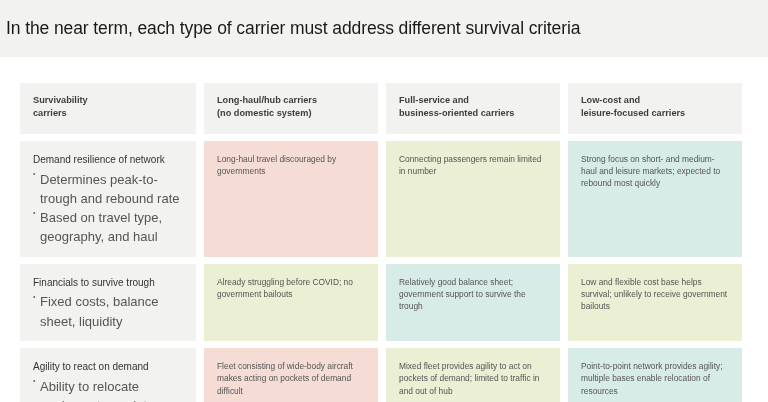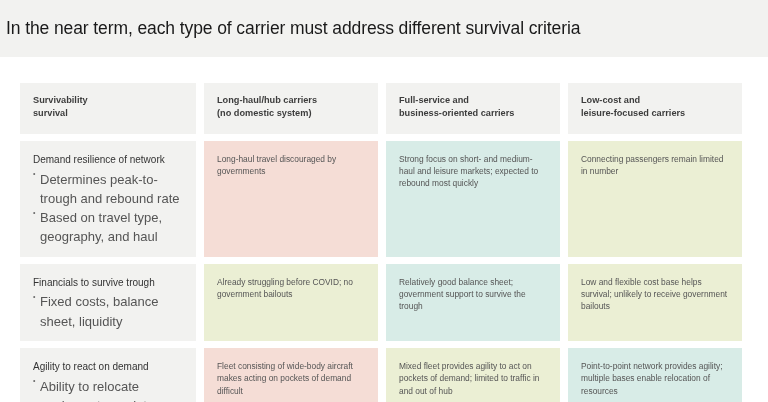--- a/index.html
+++ b/index.html
@@ -116,21 +116,21 @@
 <div class="title-band">
   <div class="title-text">In the near term, each type of carrier must address different survival criteria</div>
 </div>
 
 <div class="board">
 
   <div class="grid">
 
     <div class="cell hdr">
       <div>Survivability</div>
-      <div>survival</div>
+      <div>carriers</div>
     </div>
     <div class="cell hdr">
       <div>Long-haul/hub carriers</div>
       <div>(no domestic system)</div>
     </div>
     <div class="cell hdr">
       <div>Full-service and</div>
       <div>business-oriented carriers</div>
     </div>
     <div class="cell hdr">
@@ -141,25 +141,25 @@
     <div class="cell crit r1">
       <span class="crit-title">Demand resilience of network</span>
       <ul>
         <li>Determines peak-to-trough and rebound rate</li>
         <li>Based on travel type, geography, and haul</li>
       </ul>
     </div>
     <div class="cell r1 impact-negative">
       <span>Long-haul travel discouraged by governments</span>
     </div>
+    <div class="cell r1 impact-neutral">
+      <span>Connecting passengers remain limited in number</span>
+    </div>
     <div class="cell r1 impact-positive">
       <span>Strong focus on short- and medium-haul and leisure markets; expected to rebound most quickly</span>
-    </div>
-    <div class="cell r1 impact-neutral">
-      <span>Connecting passengers remain limited in number</span>
     </div>
 
     <div class="cell crit r2">
       <span class="crit-title">Financials to survive trough</span>
       <ul>
         <li>Fixed costs, balance sheet, liquidity</li>
       </ul>
     </div>
     <div class="cell r2 impact-neutral">
       <span>Already struggling before COVID; no government bailouts</span>

